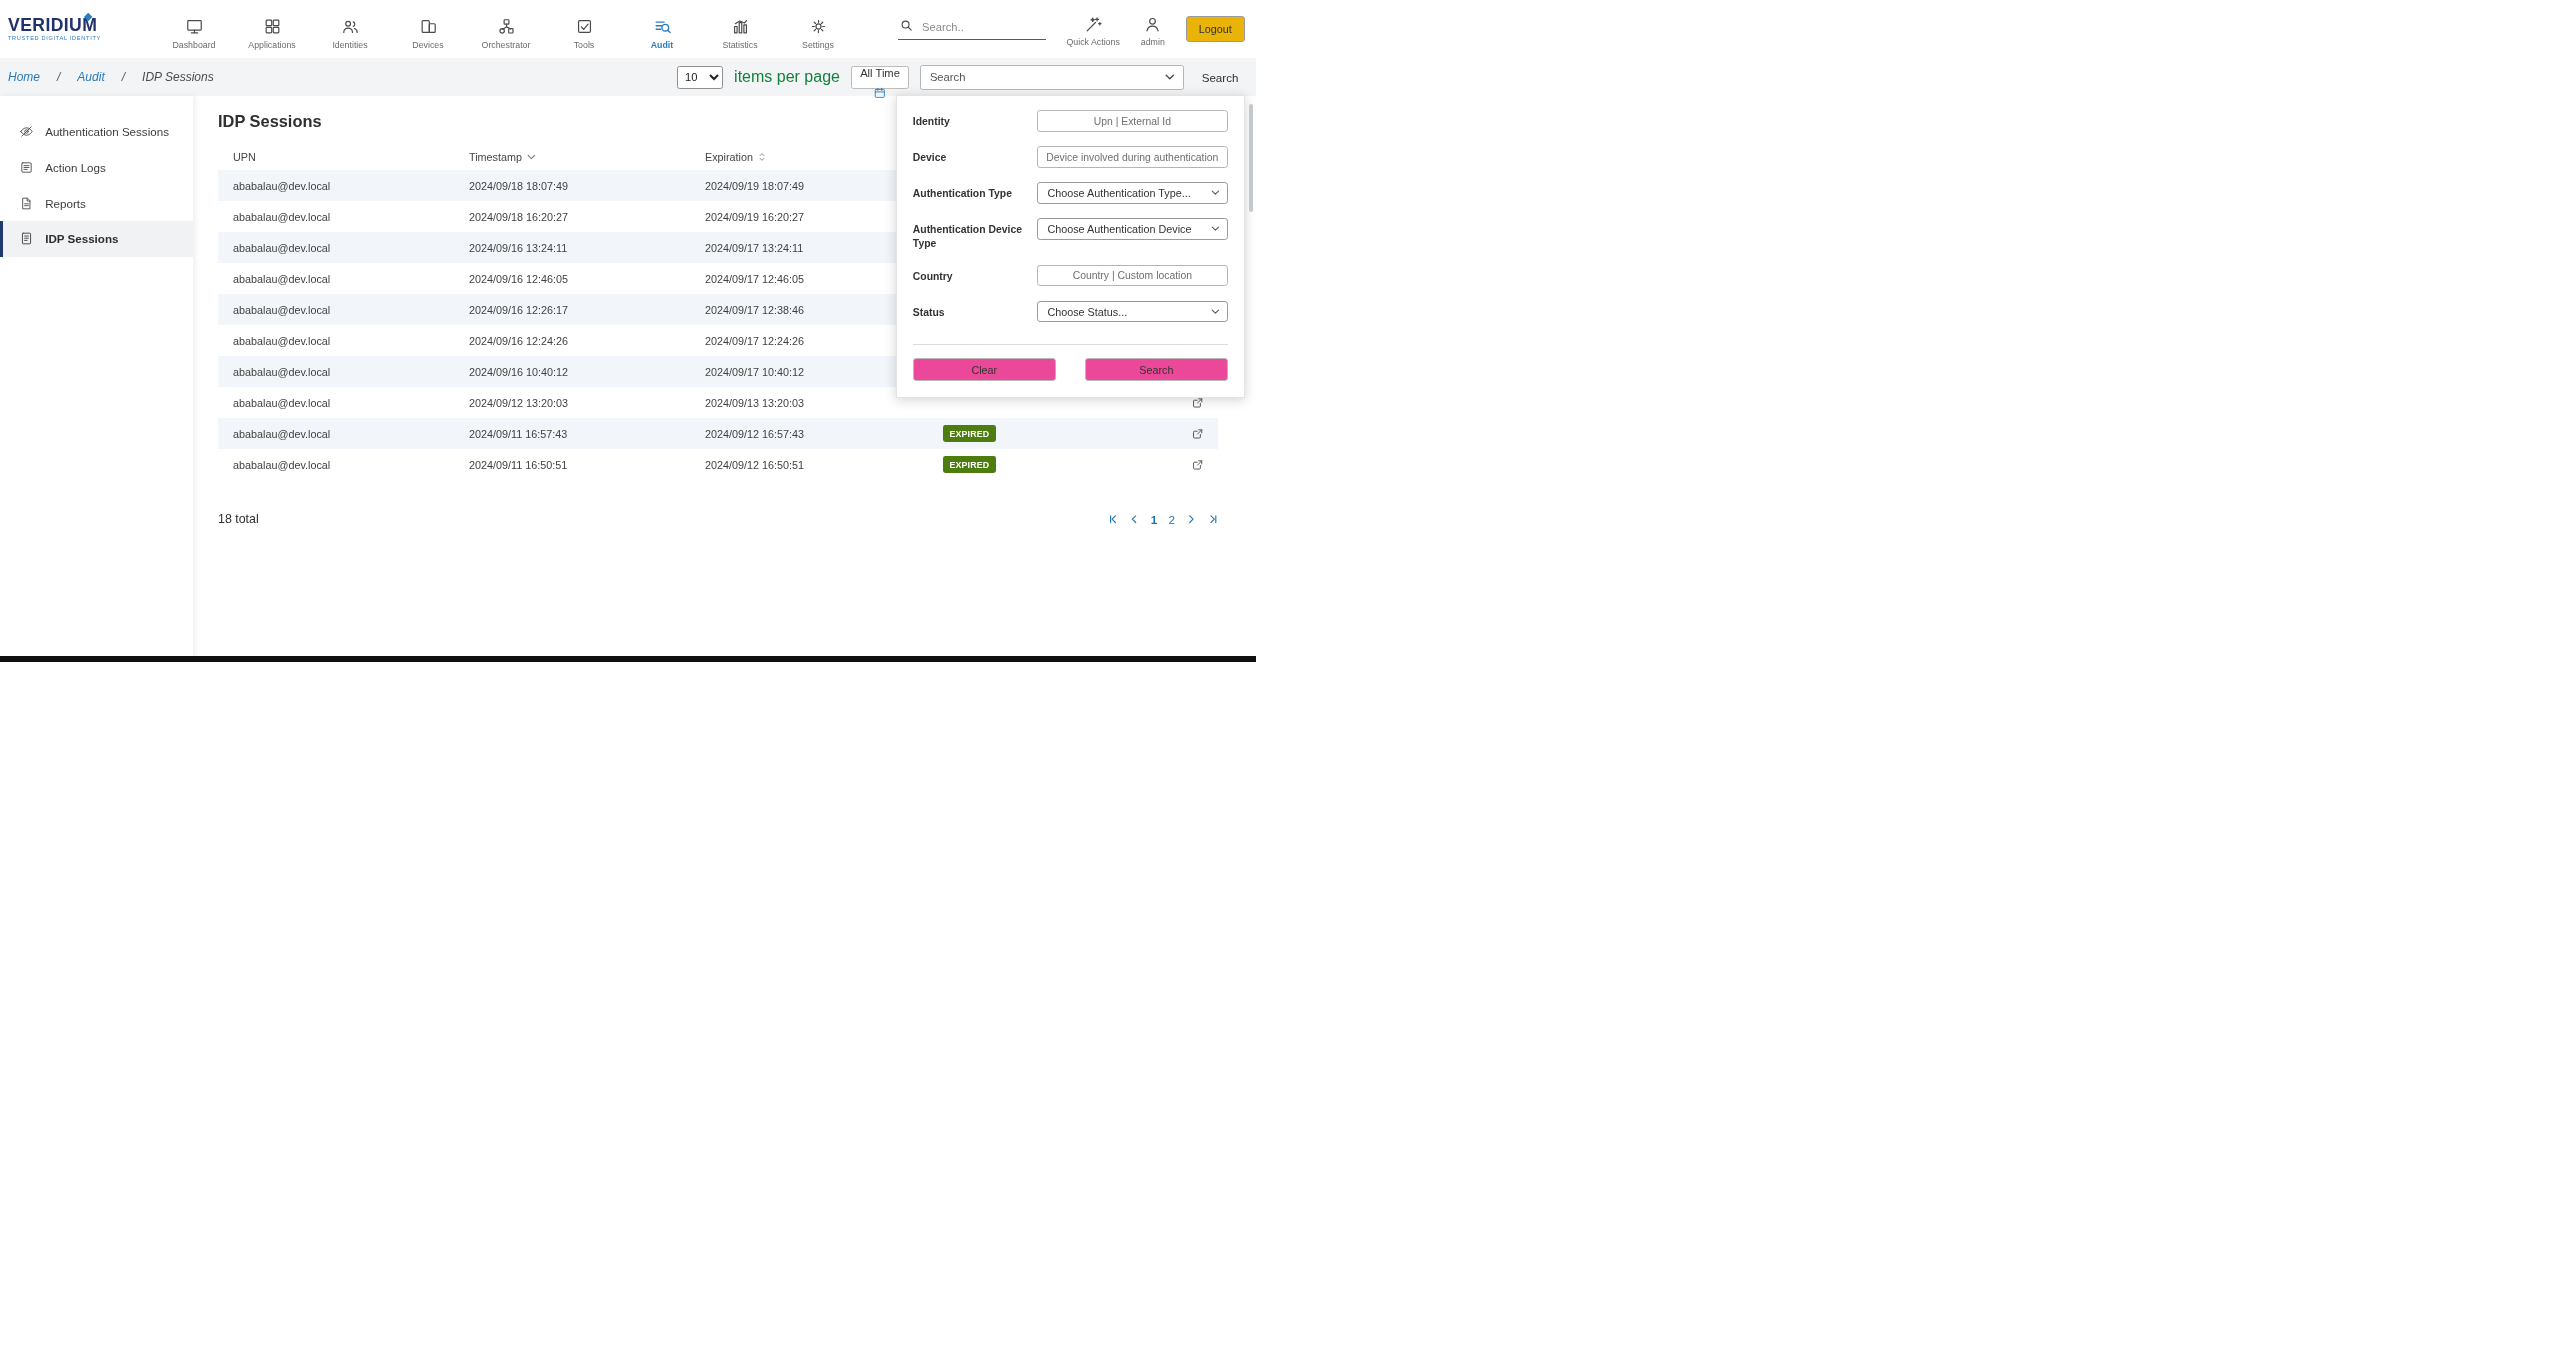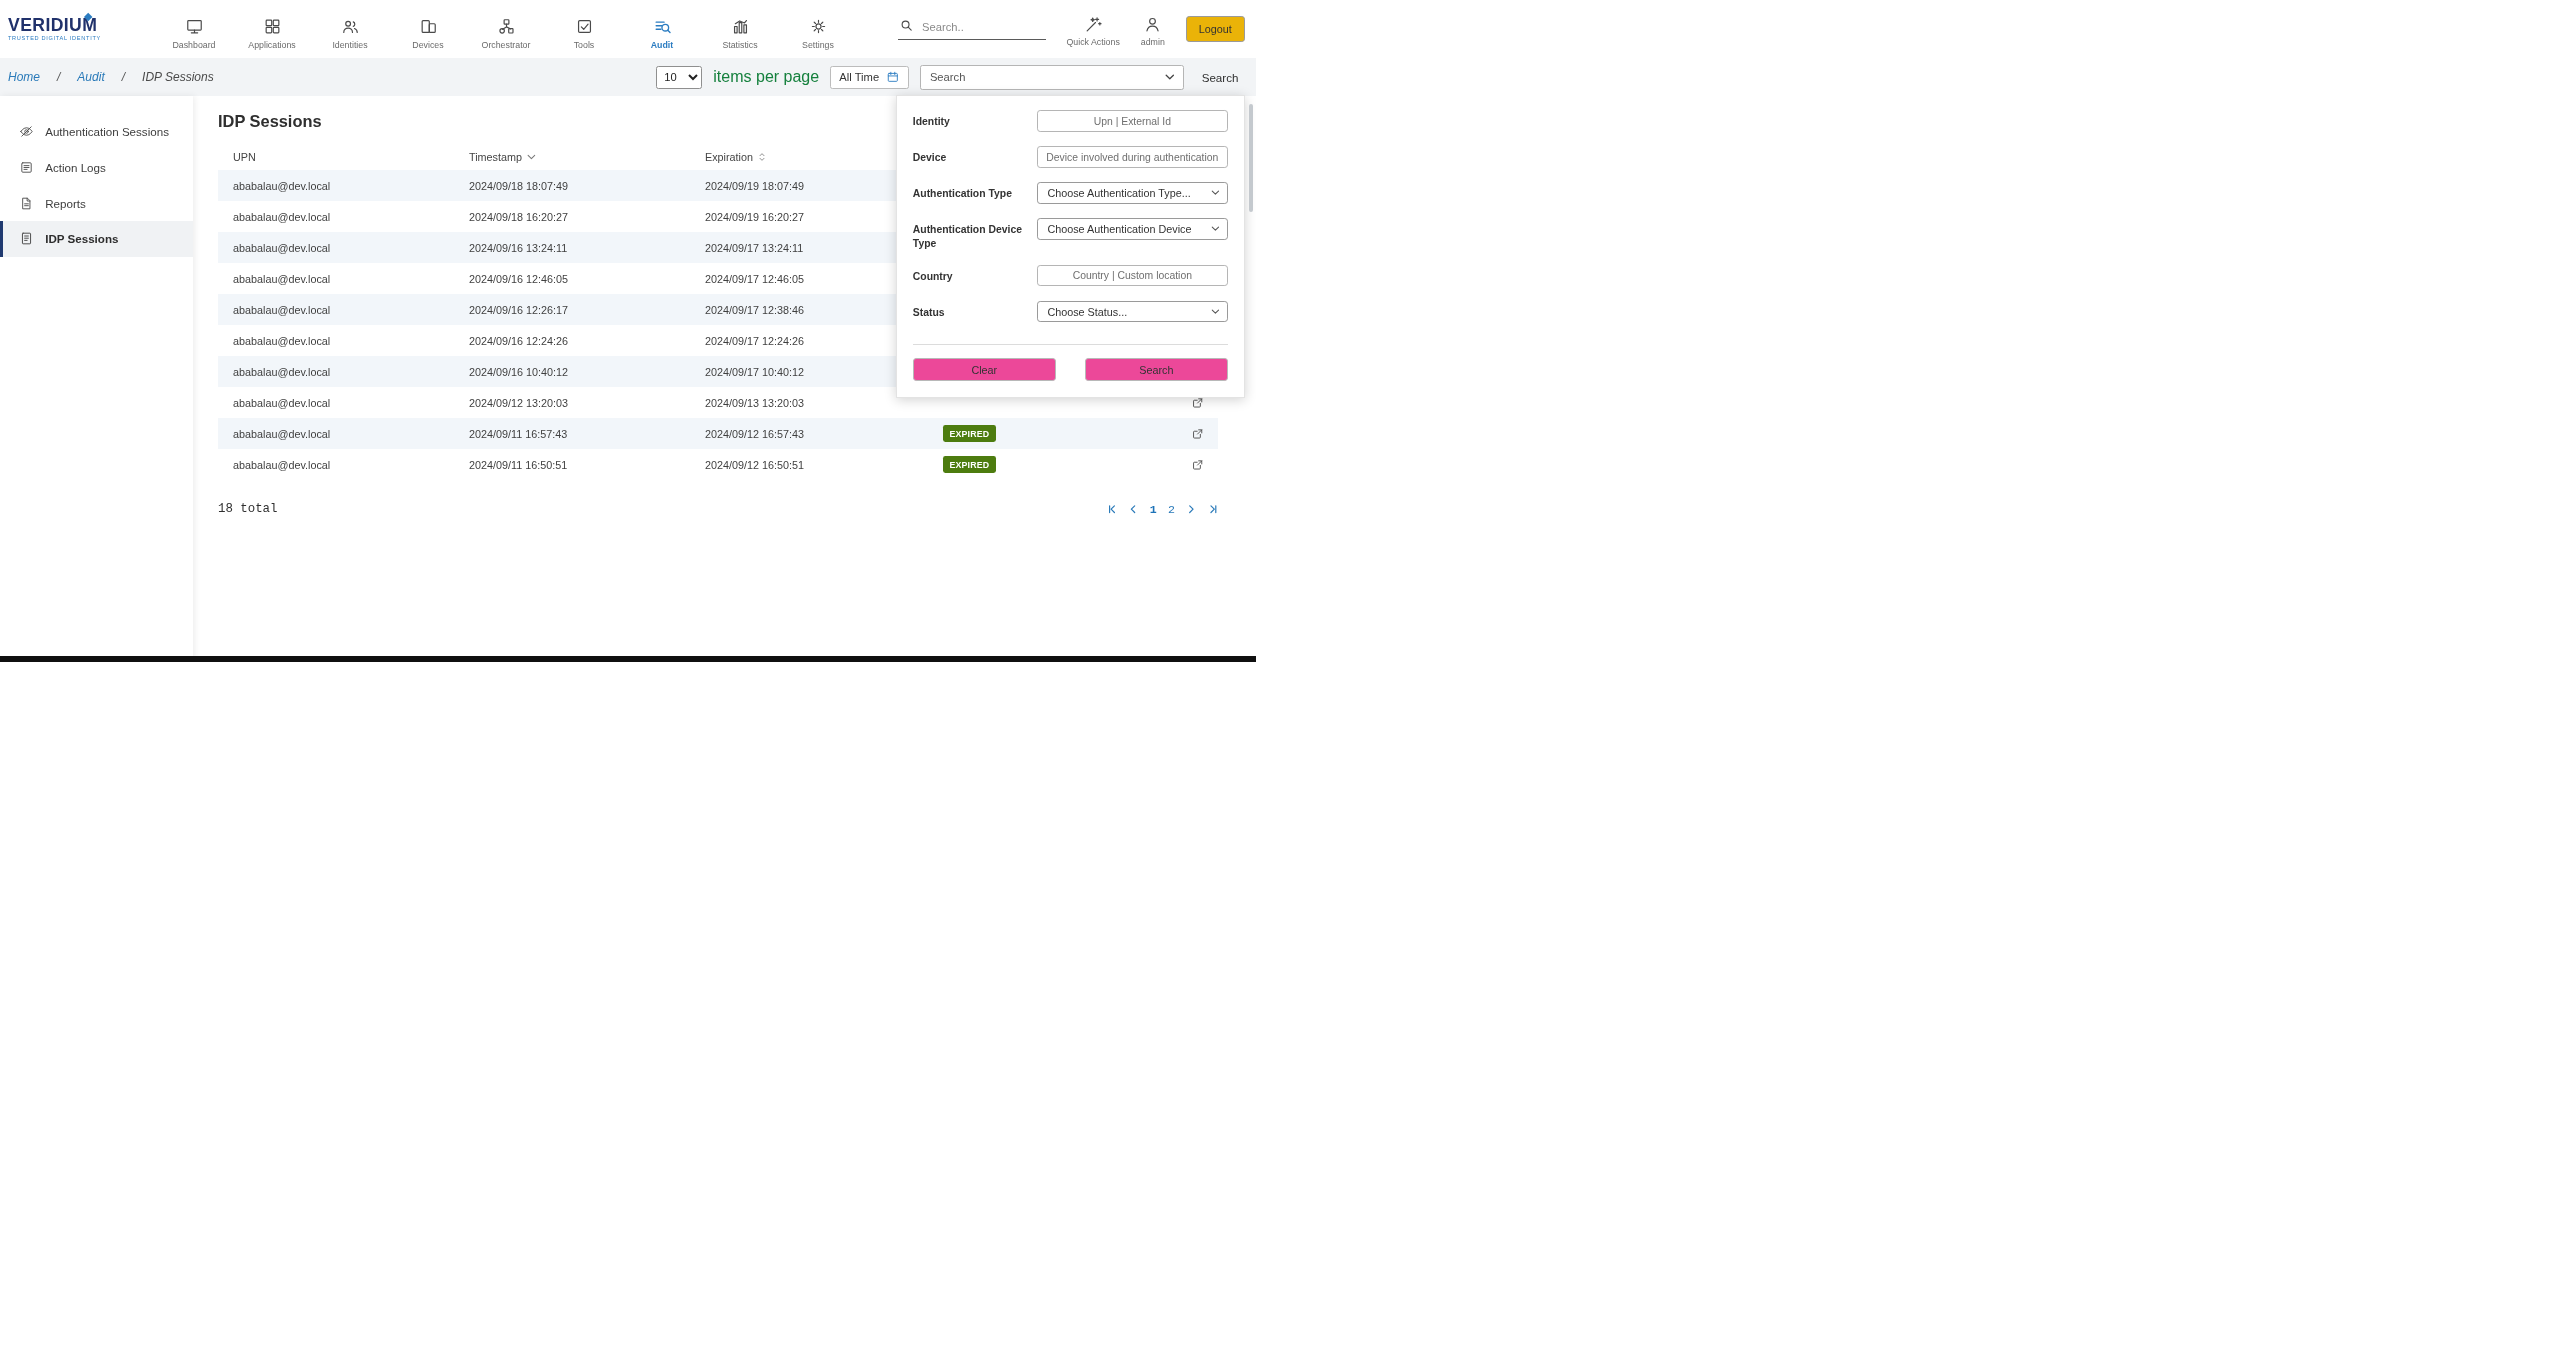--- a/index.html
+++ b/index.html
@@ -31,21 +31,21 @@
 
   
   .subheader { height:38px; background:#f2f4f6; display:flex; align-items:center; padding:0 11.2px 0 8px; }
   .breadcrumb { display:flex; gap:17px; font-size:12px;font-style:italic; }
   .breadcrumb .link { color:#2a7ab9; cursor:pointer; }
   .breadcrumb .sep { color:#555; }
   .breadcrumb .current { color:#4a4a4a; }
   .toolbar { margin-left:auto; display:flex; align-items:center; gap:11.2px; }
   .pp-select { width:46px; height:23px; border:0.8px solid #8f8f8f; border-radius:2.4px; font-size:11.2px; font-family:inherit; color:#222; background:#fff; padding:0 3.2px; }
   .pp-label { font-size:16px; color:#15803d; }
-  .alltime-btn { height:23px; display:flex; align-items:center; gap:7.2px; background:#fff; border:0.8px solid #bcbcbc; border-radius:2.4px; padding:0 8px; font-size:11.2px; color:#333; cursor:pointer; font-family:inherit; }
+  .alltime-btn { height:23px; display:flex; align-items:center; gap:7.2px; background:#fff; border:0.8px solid #bcbcbc; border-radius:2.4px; padding:0 8px; font-size:11.2px; color:#333; cursor:pointer; font-family:inherit;flex-direction:column; }
   .search-dropdown { width:264px; height:25px; background:#fff; border:0.8px solid #b5b5b5; border-radius:2.4px; display:flex; align-items:center; justify-content:space-between; padding:0 8.8px; cursor:pointer; }
   .search-dropdown .ph { font-size:11.2px; color:#555; }
   .toolbar-search { font-size:11.6px; color:#2f2f2f; background:none; border:none; cursor:pointer; padding:0 6.4px; font-family:inherit; }
 
   
   .layout { display:flex; height:566px; }
   .sidebar { width:193px; background:#fff; box-shadow:2.4px 0 6.4px rgba(0,0,0,0.07); padding-top:17.6px; flex-shrink:0; z-index:2; }
   .side-item { display:flex; align-items:center; gap:11.2px; padding:10.4px 8px 10.4px 19px; font-size:11.6px; color:#3d3d3d; cursor:pointer; }
   .side-item svg { stroke:#4f4f4f; flex-shrink:0; }
   .side-item.active { font-weight:bold; background:#f0f2f4; border-left:3.2px solid #203a70; padding-left:16px; color:#2d2d2d; }
@@ -59,21 +59,21 @@
   .thead { height:26px; }
   .th { font-size:10.8px; color:#454545; padding-left:15px; display:flex; align-items:center; gap:4.8px; cursor:pointer; }
   .tr { height:31px; }
   .tr:nth-child(odd) { background:#f2f6fa; }
   .td { font-size:10.8px; color:#3f3f3f; padding-left:15px; white-space:nowrap; overflow:hidden; }
   .td.status-cell { padding-left:17px; }
   .td.action-cell { display:flex; justify-content:flex-end; padding-right:13px; }
   .badge { display:inline-block; background:#4d7c0f; color:#fff; font-size:8.8px; font-weight:bold; letter-spacing:0.2px; padding:3.2px 6.4px; border-radius:2.4px; }
   .ext-icon { cursor:pointer; }
 
-  .table-footer { width:1000px; margin-top:22px; display:flex; align-items:center; justify-content:space-between;font-family:Liberation Mono, monospace; }
+  .table-footer { width:1000px; margin-top:32px; display:flex; align-items:center; justify-content:space-between; }
   .total-label { font-size:12.4px; color:#2f2f2f; }
   .pagination { display:flex; align-items:center; gap:11.2px; }
   .pg-btn { cursor:pointer; }
   .pg-num { font-size:11.6px; color:#2a7ab9; cursor:pointer; }
   .pg-num.current { font-weight:bold; color:#1e73b8; }
 
   
   .filter-panel { position:absolute; top:95px; right:11.2px; width:349px; background:#fff; border:0.8px solid #e3e3e3; box-shadow:0 2.4px 11.2px rgba(0,0,0,0.18); padding:14.4px 16px 16px 16px; z-index:30; }
   .f-row { display:flex; align-items:flex-start; margin-bottom:14.4px; }
   .f-label { width:127px; font-size:10.4px; font-weight:bold; color:#333; padding-top:4.8px; line-height:13.6px; }

